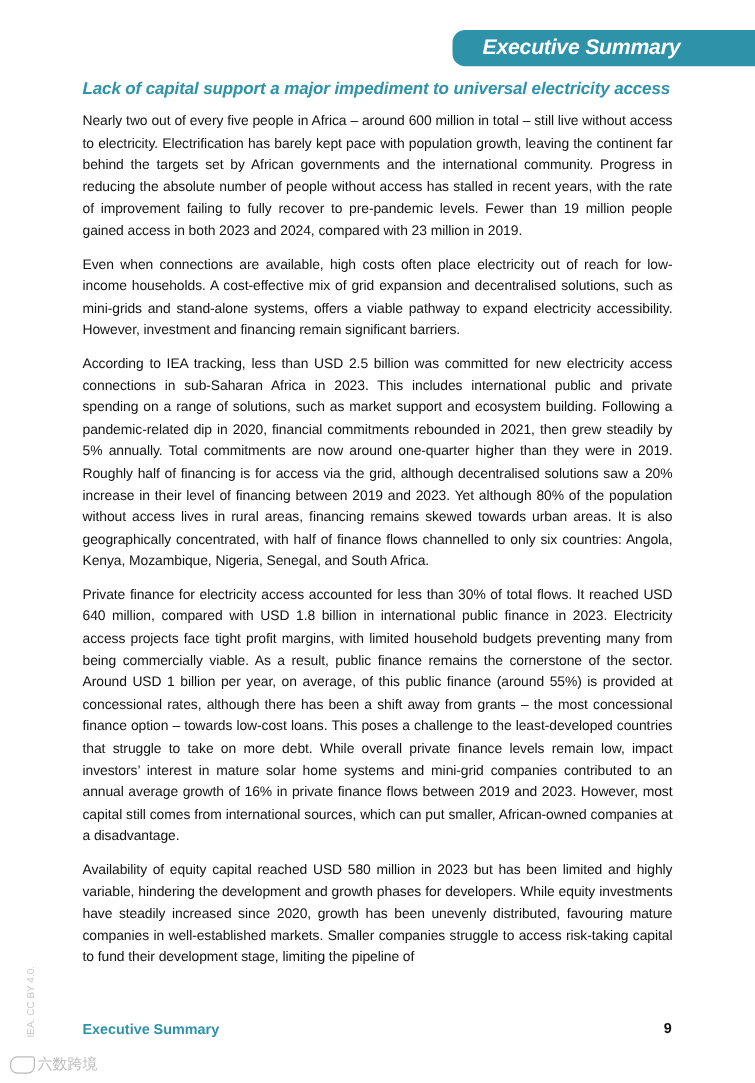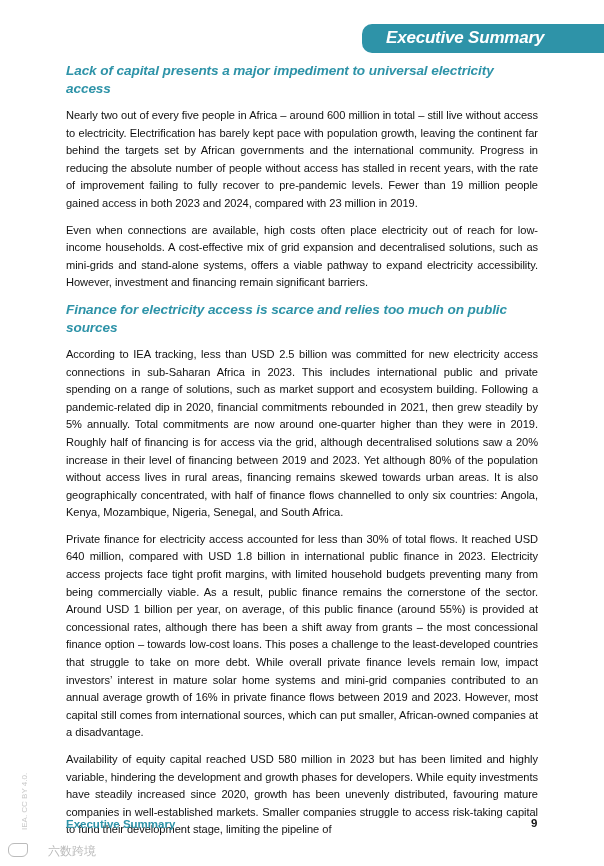--- a/index.html
+++ b/index.html
@@ -14,36 +14,35 @@
        margin: 0 0 9px 0; letter-spacing: -0.1px; line-height: 18px; }
   p { margin: 0 0 9px 0; font-size: 11.1px; line-height: 17.6px; text-align: justify;
       letter-spacing: -0.05px; }
   p b { font-weight: normal; }
   .footer-left { position: absolute; left: 66px; top: 818px; color: #2e93a8; font-weight: bold;
                  font-size: 11.5px; }
   .page-num { position: absolute; left: 531px; top: 817px; font-weight: bold; font-size: 11.5px; }
   .license { position: absolute; left: 20px; top: 830px; transform: rotate(-90deg);
              transform-origin: left top; color: #c8c8c8; font-size: 8px; white-space: nowrap; }
   .watermark { position: absolute; left: 8px; top: 843px; color: #bbb; font-size: 12px;
-               display: flex; gap: 20px; }
+               display: flex; align-items: center; gap: 2px; }
   .wm-logo { width: 18px; height: 12px; border: 1.5px solid #bbb; border-radius: 6px 2px 6px 6px; }
 </style>
 </head>
 <body>
 
 <div class="banner">
   <span class="banner-text">Executive Summary</span>
 </div>
 
 <div class="content">
-  <h2>Lack of capital presents a major impediment to universal electricity access</h2>
+  <h2>Lack of capital support a major impediment to universal electricity access</h2>
   <p><b>Nearly two out of every five people in Africa – around 600 million in total – still live without access to electricity.</b><span> Electrification has barely kept pace with population growth, leaving the continent far behind the targets set by African governments and the international community. Progress in reducing the absolute number of people without access has stalled in recent years, with the rate of improvement failing to fully recover to pre-pandemic levels. Fewer than 19 million people gained access in both 2023 and 2024, compared with 23 million in 2019.</span></p>
   <p><b>Even when connections are available, high costs often place electricity out of reach for low-income households.</b><span> A cost-effective mix of grid expansion and decentralised solutions, such as mini-grids and stand-alone systems, offers a viable pathway to expand electricity accessibility. However, investment and financing remain significant barriers.</span></p>
 
-  <h2>Finance for electricity access is scarce and relies too much on public sources</h2>
   <p><b>According to IEA tracking, less than USD 2.5 billion was committed for new electricity access connections in sub-Saharan Africa in 2023.</b><span> This includes international public and private spending on a range of solutions, such as market support and ecosystem building. Following a pandemic-related dip in 2020, financial commitments rebounded in 2021, then grew steadily by 5% annually. Total commitments are now around one-quarter higher than they were in 2019. Roughly half of financing is for access via the grid, although decentralised solutions saw a 20% increase in their level of financing between 2019 and 2023. Yet although 80% of the population without access lives in rural areas, financing remains skewed towards urban areas. It is also geographically concentrated, with half of finance flows channelled to only six countries: Angola, Kenya, Mozambique, Nigeria, Senegal, and South Africa.</span></p>
   <p><b>Private finance for electricity access accounted for less than 30% of total flows. It reached USD 640 million, compared with USD 1.8 billion in international public finance in 2023.</b><span> Electricity access projects face tight profit margins, with limited household budgets preventing many from being commercially viable. As a result, public finance remains the cornerstone of the sector. Around USD 1 billion per year, on average, of this public finance (around 55%) is provided at concessional rates, although there has been a shift away from grants – the most concessional finance option – towards low-cost loans. This poses a challenge to the least-developed countries that struggle to take on more debt. While overall private finance levels remain low, impact investors’ interest in mature solar home systems and mini-grid companies contributed to an annual average growth of 16% in private finance flows between 2019 and 2023. However, most capital still comes from international sources, which can put smaller, African-owned companies at a disadvantage.</span></p>
   <p><b>Availability of equity capital reached USD 580 million in 2023 but has been limited and highly variable, hindering the development and growth phases for developers.</b><span> While equity investments have steadily increased since 2020, growth has been unevenly distributed, favouring mature companies in well-established markets. Smaller companies struggle to access risk-taking capital to fund their development stage, limiting the pipeline of</span></p>
 </div>
 
 <div class="license">IEA. CC BY 4.0.</div>
 <div class="footer-left">Executive Summary</div>
 <div class="page-num">9</div>
 <div class="watermark">
   <span class="wm-logo"></span>

